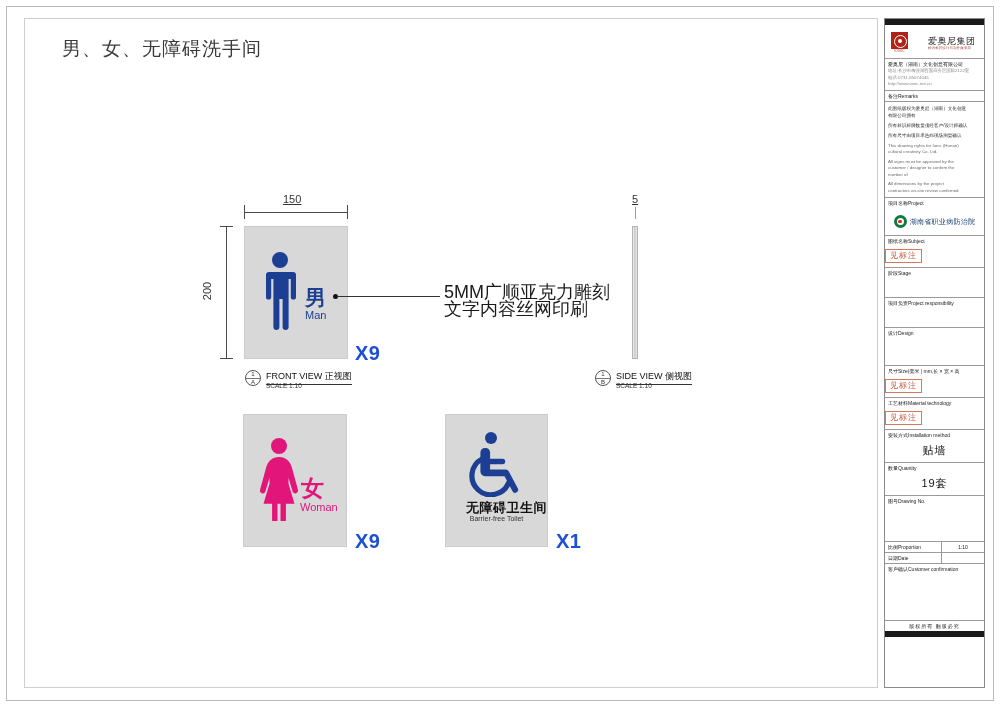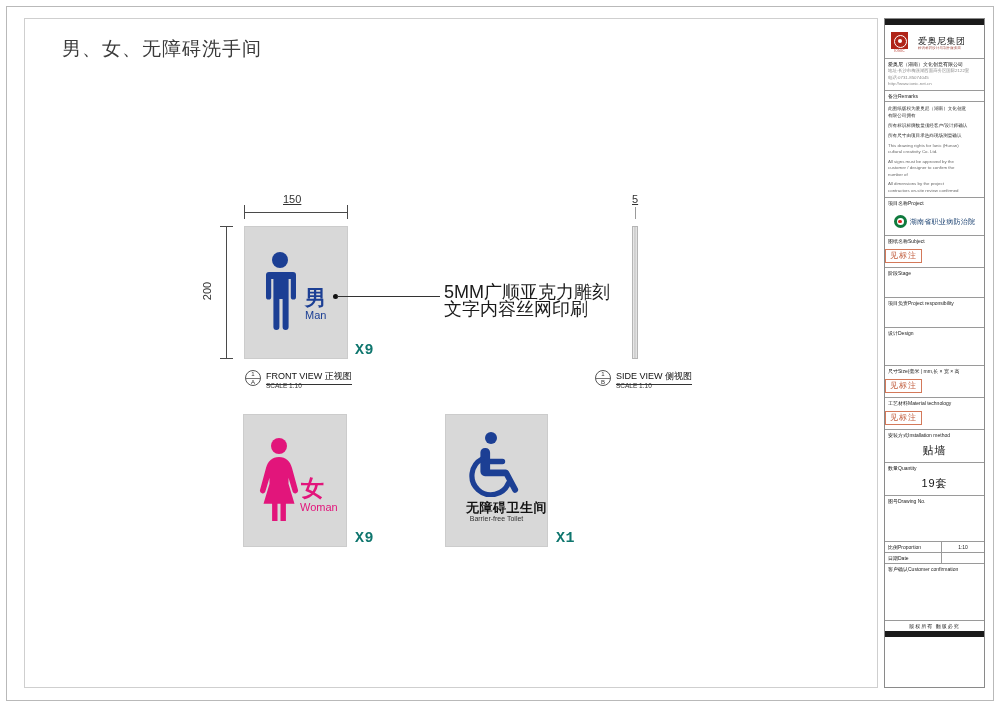--- a/index.html
+++ b/index.html
@@ -62,25 +62,24 @@
     position: absolute;
     background: #d8d8d8;
     border: 1px solid #cccccc;
   }
   .panel-inner {
     position: relative;
     width: 100%; height: 100%;
   }
   .qty {
     position: absolute;
-    color: #0f766e;
-    font-size: 15px;
+    color: #1d4ed8;
+    font-size: 20px;
     font-weight: bold;
     letter-spacing: 0.5px;
-    font-family: Liberation Mono, monospace;
   }
   
   .leader-line {
     position: absolute;
     height: 1px;
     background: #333;
   }
   .leader-dot {
     position: absolute;
     width: 5px; height: 5px;
@@ -171,21 +170,21 @@
   .tb-split .c2 { width: 42px; padding: 2px 3px; text-align: center; font-size: 5px; }
   .tb-footer {
     text-align: center;
     font-size: 5px;
     color: #222;
     padding: 2px 0;
     border-top: 1px solid #9a9a9a;
     letter-spacing: 1px;
   }
   
-  .logo-wrap { display: flex; align-items: center; padding: 4px 3px 3px; gap: 10px; }
+  .logo-wrap { display: flex; align-items: center; padding: 4px 3px 3px; gap: 20px; }
   .logo-mark {
     width: 17px; height: 17px;
     background: #b02418;
     position: relative;
     flex: none;
   }
   .logo-mark::after {
     content: "";
     position: absolute; left: 3px; top: 3px;
     width: 11px; height: 11px;

